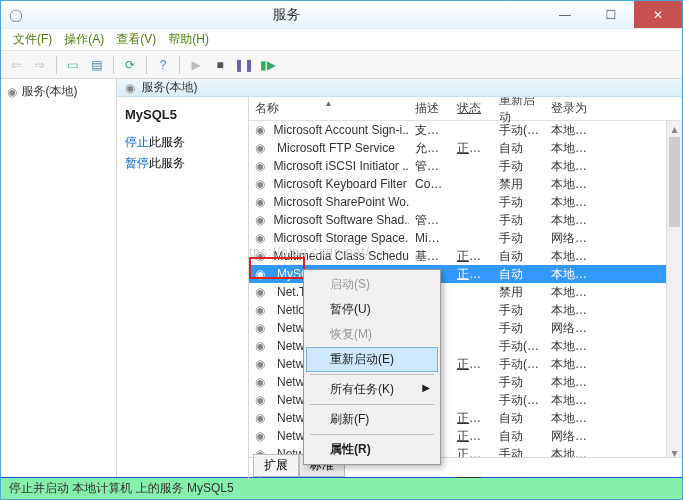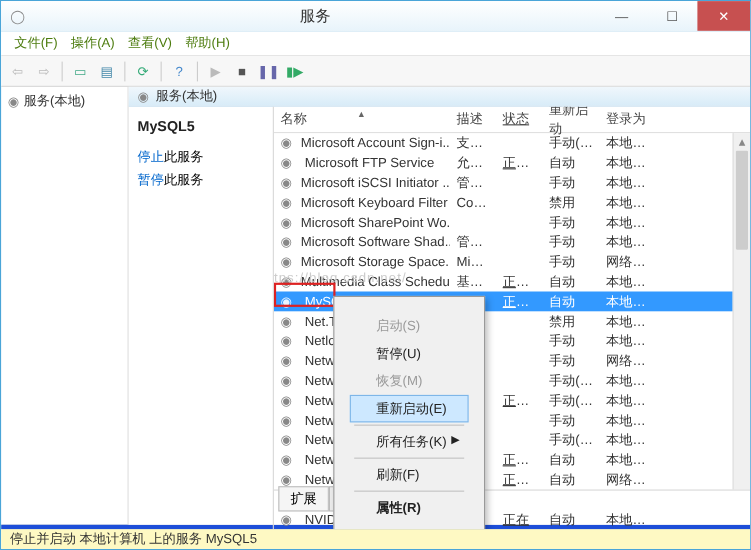--- a/index.html
+++ b/index.html
@@ -35,29 +35,29 @@
 .col-status { width: 42px; text-decoration: underline; }
 .col-startup { width: 52px; }
 .col-logon { width: 58px; }
 .list-body { overflow:hidden; }
 .row { display:flex; align-items:center; height: 18px; color:#333;}
 .row.selected { background:#3399ff; color:#fff;}
 .row .cell { padding: 0 6px; white-space:nowrap; overflow:hidden; text-overflow:ellipsis;}
 .row .gear-icon { color:#888; margin-right:4px; display:inline-block; width:14px;}
 .row.selected .gear-icon { color:#e8f3ff; }
 .highlight-box { position:absolute; border: 2px solid #d22; pointer-events:none; }
-.context-menu { position:absolute; background:#f0f0f0; border:1px solid #999; box-shadow: 3px 3px 6px rgba(0,0,0,0.25); width: 138px; z-index:10; padding: 14px;}
+.context-menu { position:absolute; background:#f0f0f0; border:1px solid #999; box-shadow: 3px 3px 6px rgba(0,0,0,0.25); width: 138px; z-index:10; padding: 2px;}
 .ctx-item { padding: 4px 10px 4px 24px; position:relative; color:#222;}
 .ctx-item.disabled { color:#999; }
 .ctx-item.hover { background:#cde8ff; border:1px solid #7eb6e8; padding:3px 9px 3px 23px;}
 .ctx-sep { height:1px; background:#c0c0c0; margin: 2px 4px;}
 .ctx-arrow { position:absolute; right:8px; top:5px; font-size:10px;}
-.tabs { position:absolute; bottom:16px; left:0; height:20px; display:flex; align-items:flex-end; gap:0; padding-left:4px; border-top:1px solid #d8d8d8; width:100%; background:#fff;}
+.tabs { position:absolute; bottom:4px; left:0; height:20px; display:flex; align-items:flex-end; gap:0; padding-left:4px; border-top:1px solid #d8d8d8; width:100%; background:#fff;}
 .tab { padding: 2px 10px; border:1px solid #bbb; border-top-left-radius:0; border-top-right-radius:0; background:#f5f5f5; position:relative; top:0;}
-.statusbar { height: 22px; border-top:4px solid #1d4ed8; display:flex; align-items:center; padding: 0 8px; color:#333; background:#fef9c3;}
+.statusbar { height: 22px; border-top:1px solid #1d4ed8; display:flex; align-items:center; padding: 0 8px; color:#333; background:#86efac;}
 .vscroll { position:absolute; right:0; top:24px; bottom:20px; width:16px; background:#f0f0f0; border-left:1px solid #ddd;}
 .vscroll .thumb { position:absolute; left:2px; right:2px; top:16px; height:90px; background:#cdcdcd; border-radius:1px;}
 .vscroll .arr { position:absolute; left:0; right:0; height:16px; display:flex; align-items:center; justify-content:center; color:#888;}
 .vscroll .arr.up{top:0;} .vscroll .arr.dn{bottom:0;}
 .sort-indicator { position:absolute; left:50%; top:-1px; transform:translateX(-50%); font-size:8px; color:#666;}
 .watermark { position:absolute; color:#ccc; font-size:12px; pointer-events:none; letter-spacing:1px;}
 </style>
 </head>
 <body>
 

